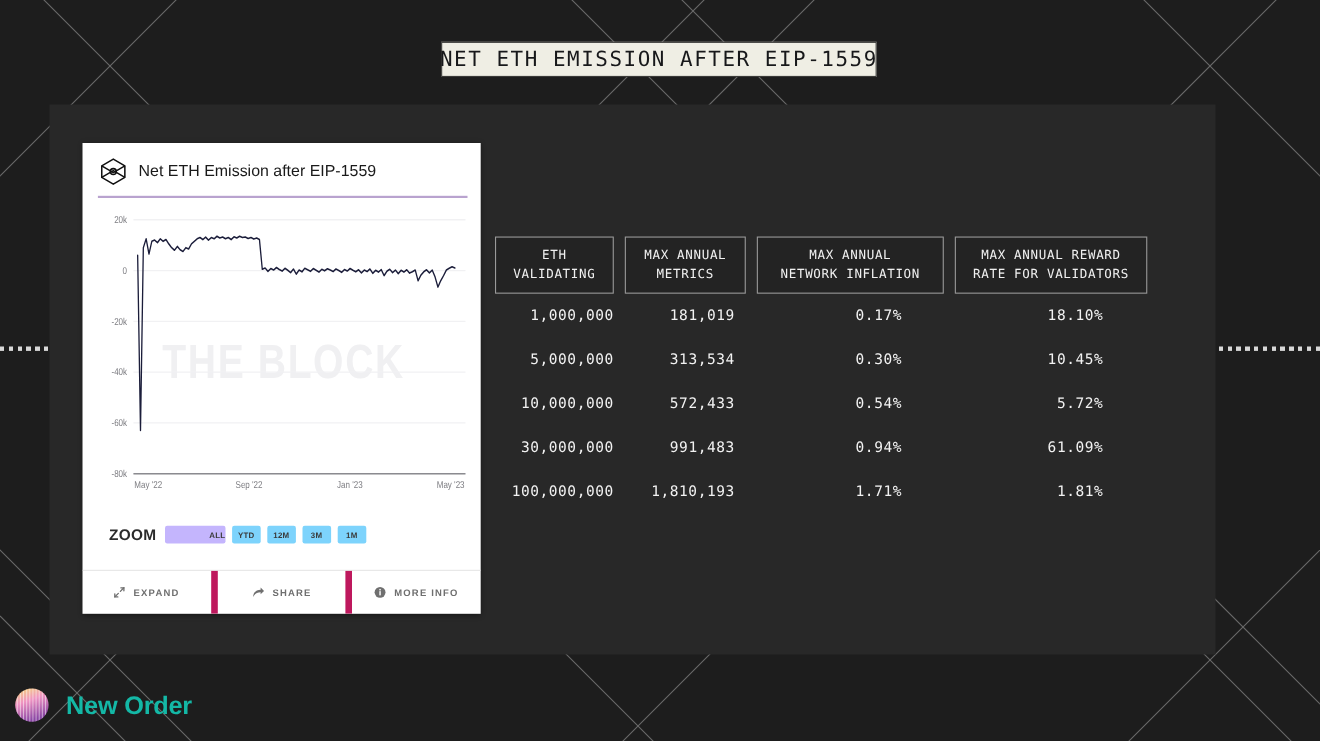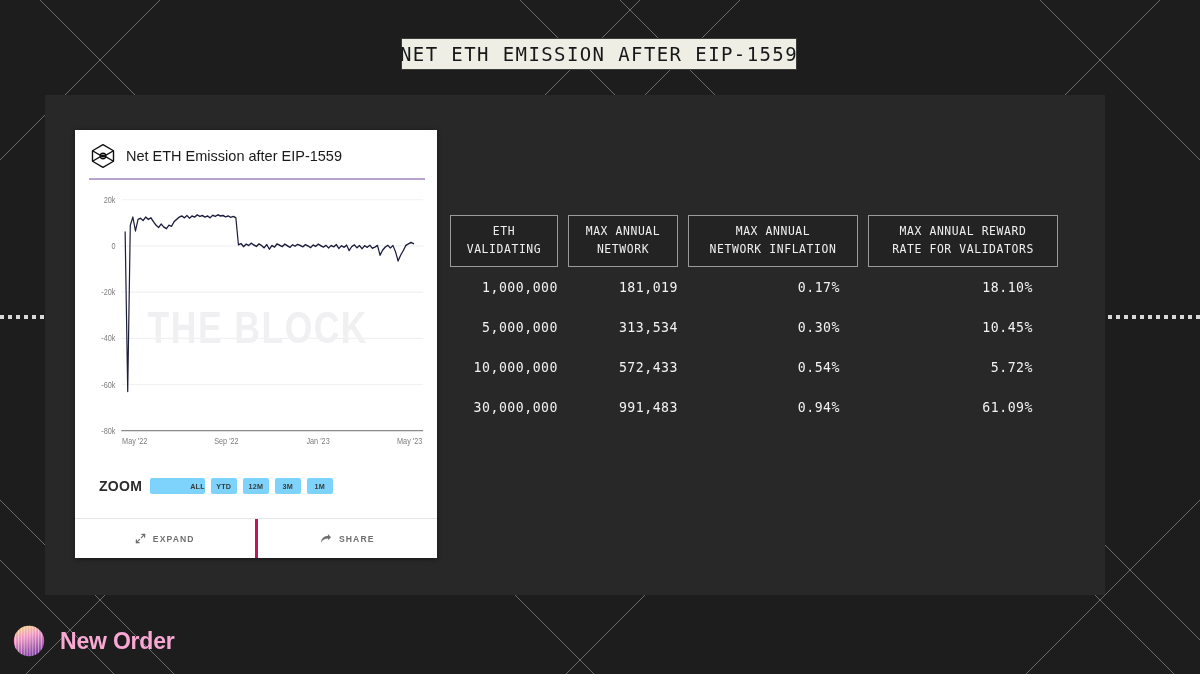--- a/index.html
+++ b/index.html
@@ -154,36 +154,36 @@
     font-family: "Liberation Sans", sans-serif;
     font-size: 7.2px;
     font-weight: bold;
     color: #3a3a3a;
     display: flex;
     align-items: center;
     justify-content: center;
     letter-spacing: 0.2px;
     cursor: pointer;
   }
-  .zbtn.active { background: #7dd3fc; padding-left: 40px; }
+  .zbtn.active { background: #c4b5fd; padding-left: 40px; }
 
   
   #card-foot {
     height: 40px;
     border-top: 1px solid #e6e6e6;
     display: flex;
     align-items: stretch;
   }
   .act {
     flex: 1 1 0;
     display: flex;
     align-items: center;
     justify-content: center;
     gap: 7px;
-    border-right: 3px solid #be185d;
+    border-right: 6px solid #be185d;
     cursor: pointer;
   }
   .act:last-child { border-right: none; }
   .act .lbl {
     font-family: "Liberation Sans", sans-serif;
     font-size: 8.6px;
     font-weight: bold;
     color: #6f6f6f;
     letter-spacing: 1.1px;
   }
@@ -214,25 +214,24 @@
     font-family: "DejaVu Sans Mono", monospace;
     font-size: 11.4px;
     color: #f0f0f0;
     letter-spacing: 0.6px;
     white-space: nowrap;
     line-height: 1.55;
   }
   .th.c0 { width: 108px; }
   .th.c1 { width: 110px; }
   .th.c2 { width: 170px; }
-  .th.c3 { width: 190px; }
+  .th.c3 { width: 175px; }
 
   .trow {
     display: flex;
-    gap: 10px;
     align-items: center;
     height: 40px;
   }
   .td {
     font-family: "DejaVu Sans Mono", monospace;
     font-size: 13.2px;
     color: #f2f2f2;
     letter-spacing: 0.5px;
     text-align: right;
     white-space: nowrap;
@@ -249,21 +248,21 @@
     display: flex;
     align-items: center;
     gap: 12px;
     z-index: 6;
   }
   #brand-mark { width: 38px; height: 46px; }
   #brand-name {
     font-family: "Liberation Sans", sans-serif;
     font-size: 23px;
     font-weight: bold;
-    color: #f9a8d4;
+    color: #14b8a6;
     letter-spacing: -0.2px;
     text-align: right;
   }
 </style>
 </head>
 <body>
 
 <div id="stage">
 
   <svg id="xgrid" viewBox="0 0 1200 674" preserveAspectRatio="none">
@@ -369,32 +368,40 @@
             </g>
           </svg>
           <span class="lbl">EXPAND</span>
         </div>
         <div class="act">
           <svg width="12" height="11" viewBox="0 0 13 12">
             <path d="M1.2 10.5 C1.2 5.4 5.2 3.3 8.6 3.3 L8.6 1.2 L12 4.6 L8.6 8 L8.6 5.9 C5.4 5.9 2.8 7.2 1.2 10.5 Z" fill="#6f6f6f"></path>
           </svg>
           <span class="lbl">SHARE</span>
         </div>
+        <div class="act">
+          <svg width="11" height="11" viewBox="0 0 12 12">
+            <circle cx="6" cy="6" r="5.4" fill="#6f6f6f"></circle>
+            <rect x="5.3" y="4.8" width="1.4" height="4.2" fill="#ffffff"></rect>
+            <rect x="5.3" y="2.6" width="1.4" height="1.5" fill="#ffffff"></rect>
+          </svg>
+          <span class="lbl">MORE INFO</span>
+        </div>
       </div>
     </div>
 
     <div id="table">
       <div id="thead">
           <div class="th c0">
             <span>ETH</span>
             <span>VALIDATING</span>
           </div>
           <div class="th c1">
             <span>MAX ANNUAL</span>
-            <span>NETWORK</span>
+            <span>METRICS</span>
           </div>
           <div class="th c2">
             <span>MAX ANNUAL</span>
             <span>NETWORK INFLATION</span>
           </div>
           <div class="th c3">
             <span>MAX ANNUAL REWARD</span>
             <span>RATE FOR VALIDATORS</span>
           </div>
         </div>
@@ -415,20 +422,26 @@
             <div class="td c0">10,000,000</div>
             <div class="td c1">572,433</div>
             <div class="td c2">0.54%</div>
             <div class="td c3">5.72%</div>
           </div>
           <div class="trow">
             <div class="td c0">30,000,000</div>
             <div class="td c1">991,483</div>
             <div class="td c2">0.94%</div>
             <div class="td c3">61.09%</div>
+          </div>
+          <div class="trow">
+            <div class="td c0">100,000,000</div>
+            <div class="td c1">1,810,193</div>
+            <div class="td c2">1.71%</div>
+            <div class="td c3">1.81%</div>
           </div>
         </div>
     </div>
 
   </div>
 
   <div id="brand">
     <svg id="brand-mark" viewBox="0 0 40 48">
       <defs>
         <linearGradient id="noGrad" x1="0" y1="0" x2="0.35" y2="1">

